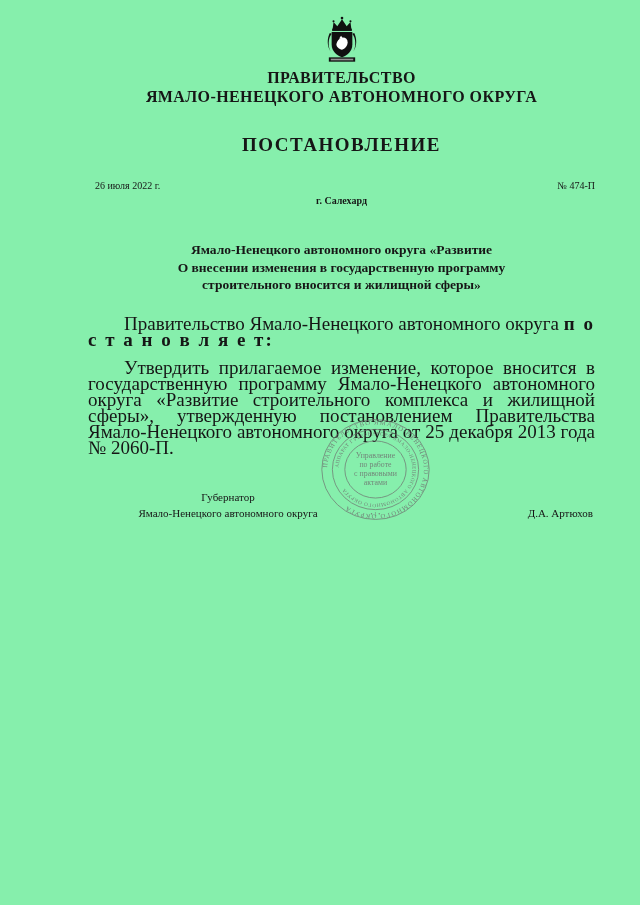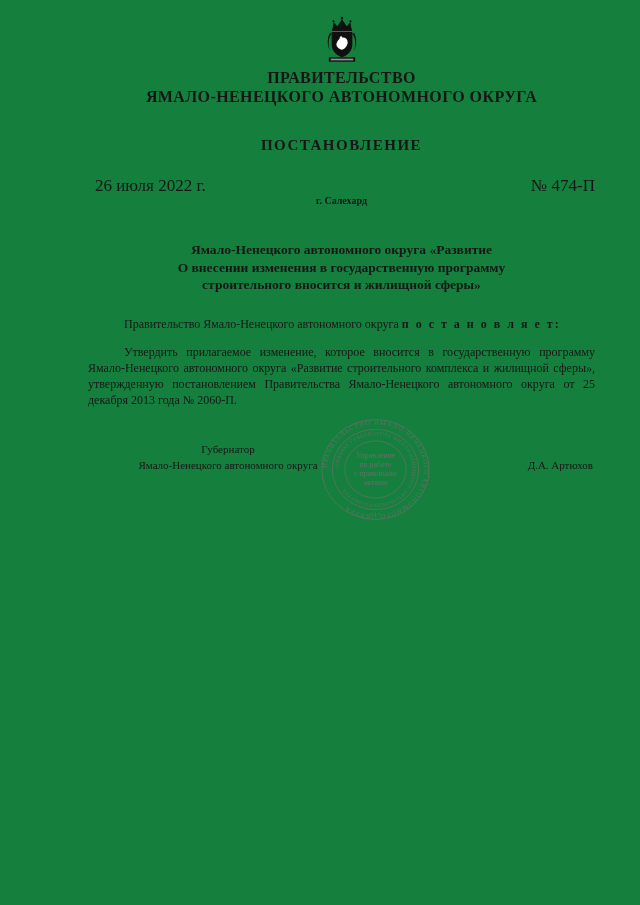--- a/index.html
+++ b/index.html
@@ -1,20 +1,20 @@
 <!DOCTYPE html>
 <html lang="ru"><head>
 <meta charset="utf-8">
 <style>
   html,body{margin:0;padding:0;}
   body{background:#ffffff;}
   .page{
     position:relative;
     width:640px;height:905px;
-    background:#15803d;
+    background:#86efac;
     font-family:"Liberation Serif","DejaVu Serif",serif;
     color:#161616;
     overflow:hidden;
     box-sizing:border-box;
   }
   .content{
     position:relative;
     margin-left:88px;
     width:507px;
   }
@@ -28,48 +28,48 @@
     font-weight:bold;
     font-size:16px;
     line-height:19px;
     letter-spacing:.4px;
     margin:0;
   }
   .org-line.first{margin-top:4px;}
   .doc-type{
     text-align:center;
     font-weight:bold;
-    font-size:15px;
+    font-size:19px;
     line-height:24px;
     letter-spacing:1.5px;
     margin:27px 0 0 0;
   }
   .meta-row{
     display:flex;
     justify-content:space-between;
     margin-top:21px;
-    font-size:17px;
+    font-size:10px;
     line-height:15px;
   }
   .place{
     text-align:center;
     font-weight:bold;
     font-size:10px;
     line-height:14px;
     margin-top:1px;
   }
   .title-block{
     margin-top:33px;
     text-align:center;
     font-weight:bold;
     font-size:13.5px;
     line-height:17.5px;
   }
   .para{
-    font-size:12px;
+    font-size:19px;
     line-height:16px;
     margin:0;
   }
   .para.clause{margin-top:22px;text-indent:36px;}
   .para.body-par{margin-top:12px;text-indent:36px;text-align:justify;}
   .spaced{font-weight:bold;letter-spacing:2px;}
   .sig-row{
     display:flex;
     justify-content:space-between;
     margin-top:33px;

